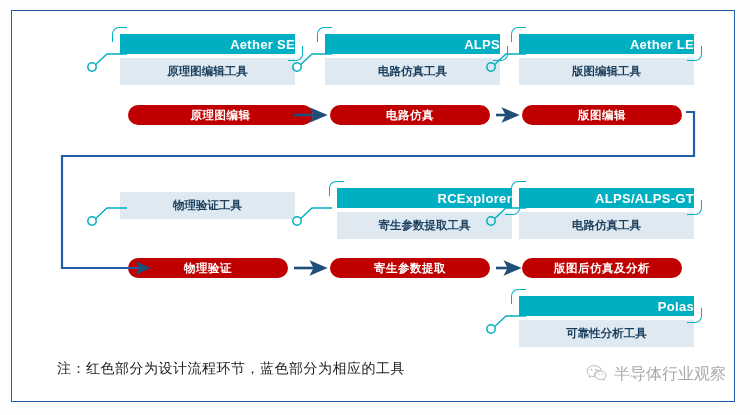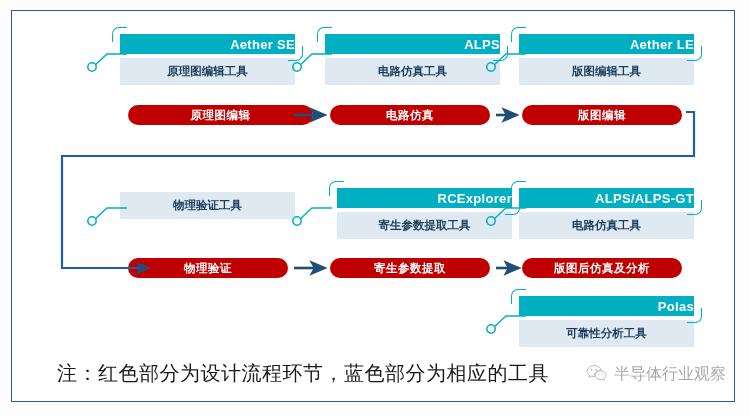--- a/index.html
+++ b/index.html
@@ -88,21 +88,21 @@
     letter-spacing:.5px;
   }
 
   
   #connector{position:absolute;left:0;top:0;width:750px;height:415px;pointer-events:none;}
 
   
   #note{
     position:absolute;
     left:57px;top:360px;
-    font-size:20px;
+    font-size:14px;
     color:#1a1a1a;
     font-family:"DejaVu Serif","Liberation Serif",serif;
     letter-spacing:.5px;
     white-space:nowrap;
   }
   #watermark{
     position:absolute;
     right:24px;top:364px;
     display:flex;align-items:flex-start;gap:6px;
     color:#9a9a9a;

